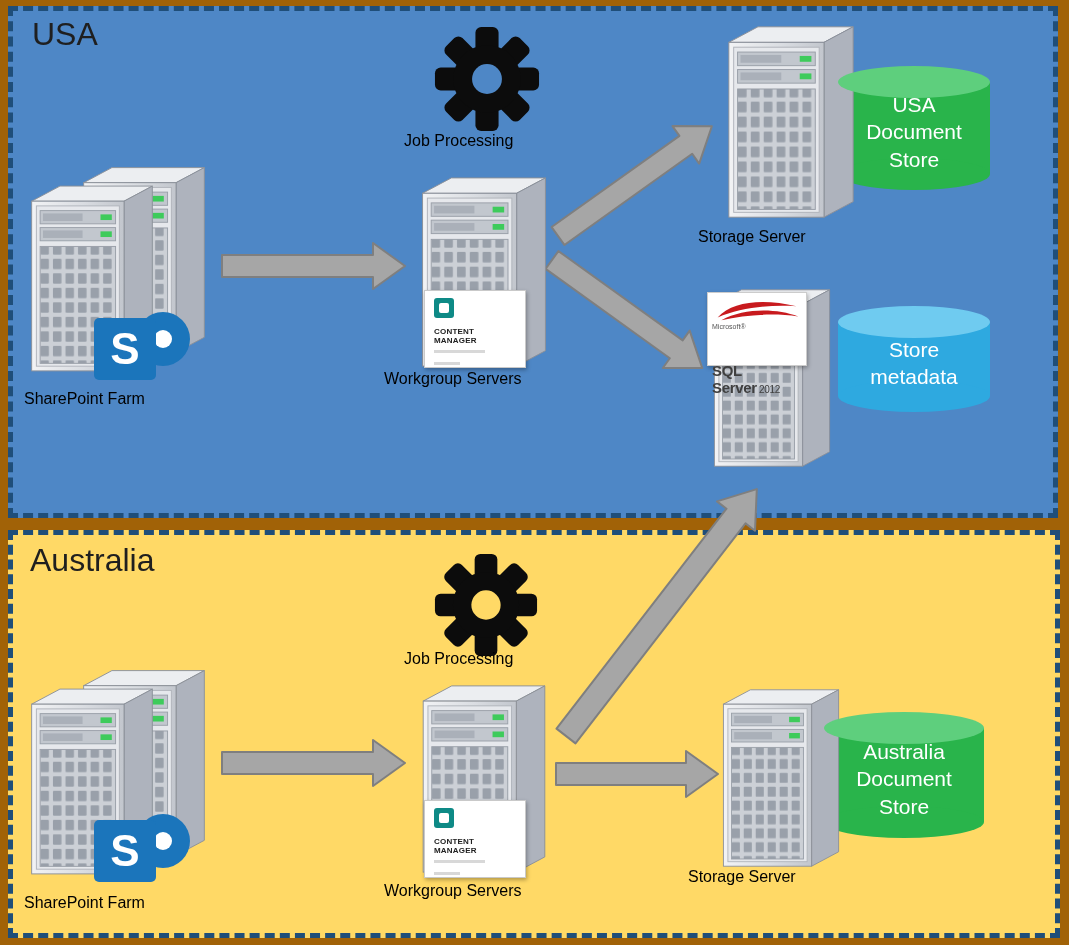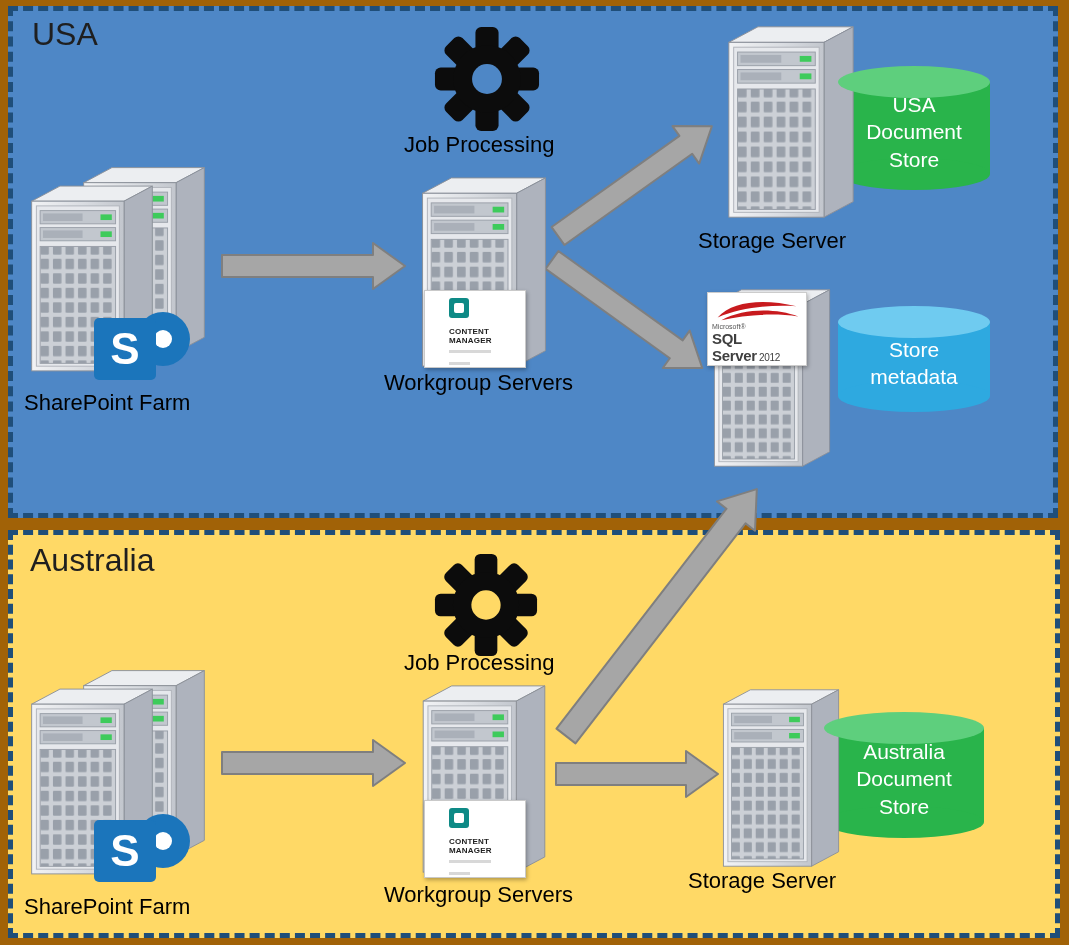--- a/index.html
+++ b/index.html
@@ -4,21 +4,21 @@
 <style>
   * { box-sizing: border-box; margin: 0; padding: 0; }
   body { font-family: "Liberation Sans", sans-serif; background: #fff; }
   #canvas { position: relative; width: 1069px; height: 945px; background: #a16207; overflow: hidden; }
 
   .region { position: absolute; border: 5px dashed #1F4E79; }
   #region-usa { left: 8px; top: 6px; width: 1050px; height: 512px; background: #4E87C6; }
   #region-aus { left: 8px; top: 530px; width: 1052px; height: 408px; background: #FFD966; }
 
   .region-title { position: absolute; font-size: 32px; color: #1f1f1f; }
-  .node-label { position: absolute; font-size: 22px; color: #000; white-space: nowrap; }
+  .node-label { position: absolute; font-size: 16px; color: #000; white-space: nowrap; }
 
   .arrows { position: absolute; left: 0; top: 0; pointer-events: none; }
   .arrows polygon { fill: #A6A6A6; stroke: #7F7F7F; stroke-width: 2; stroke-linejoin: round; }
 
   .server-svg { position: absolute; }
   .gear-svg { position: absolute; }
 
   
   .cylinder { position: absolute; }
   .cyl-top, .cyl-mid, .cyl-bottom { position: absolute; left: 0; right: 0; }
@@ -39,36 +39,36 @@
                border-radius: 50%; background: #1B75BB; }
   .sp-circle::after { content: ""; position: absolute; left: 18px; top: 18px; width: 18px;
                       height: 18px; border-radius: 50%; background: #fff; }
   .sp-square { position: absolute; left: 0; top: 12px; width: 62px; height: 62px;
                border-radius: 5px; background: #1B75BB; color: #fff; font-size: 44px;
                font-weight: bold; display: flex; align-items: center; justify-content: center; }
 
   
   .cm-badge { position: absolute; width: 102px; height: 78px; background: #fff;
               border: 1px solid #c9c9c9; box-shadow: 1px 2px 4px rgba(0,0,0,.3);
-              padding: 7px 6px 6px 24px; }
+              padding: 7px 6px 6px 9px; }
   .cm-icon { width: 20px; height: 20px; background: #0E8A86; border-radius: 3px;
              position: relative; margin-bottom: 9px; }
   .cm-icon::after { content: ""; position: absolute; left: 5px; top: 5px; width: 10px;
                     height: 10px; background: #fff; border-radius: 2px; }
   .cm-title { font-size: 8px; font-weight: bold; color: #222; letter-spacing: .2px; }
   .cm-bar { height: 3px; background: #d8d8d8; margin-top: 5px; width: 60%; }
   .cm-bar.short { width: 30%; margin-top: 9px; }
 
   
   .sql-badge { position: absolute; width: 100px; height: 74px; background: #fff;
                border: 1px solid #ccc; box-shadow: 1px 2px 4px rgba(0,0,0,.3);
                padding: 2px 4px; }
   .sql-swoosh { display: block; width: 100%; height: 28px; }
   .sql-brand { font-size: 7px; color: #555; }
-  .sql-name { font-size: 15px; font-weight: bold; color: #3f3f3f; letter-spacing: -.3px; }
+  .sql-name { font-size: 15px; font-weight: bold; color: #3f3f3f; letter-spacing: -.3px; margin-top: 32px; }
   .sql-year { font-size: 10px; font-weight: normal; margin-left: 2px; color: #3f3f3f; }
 </style>
 </head>
 <body>
 
 <div id="canvas">
 
   <svg width="0" height="0" style="position:absolute">
     <defs>
       <linearGradient id="gradFront" x1="0" y1="0" x2="1" y2="0">

